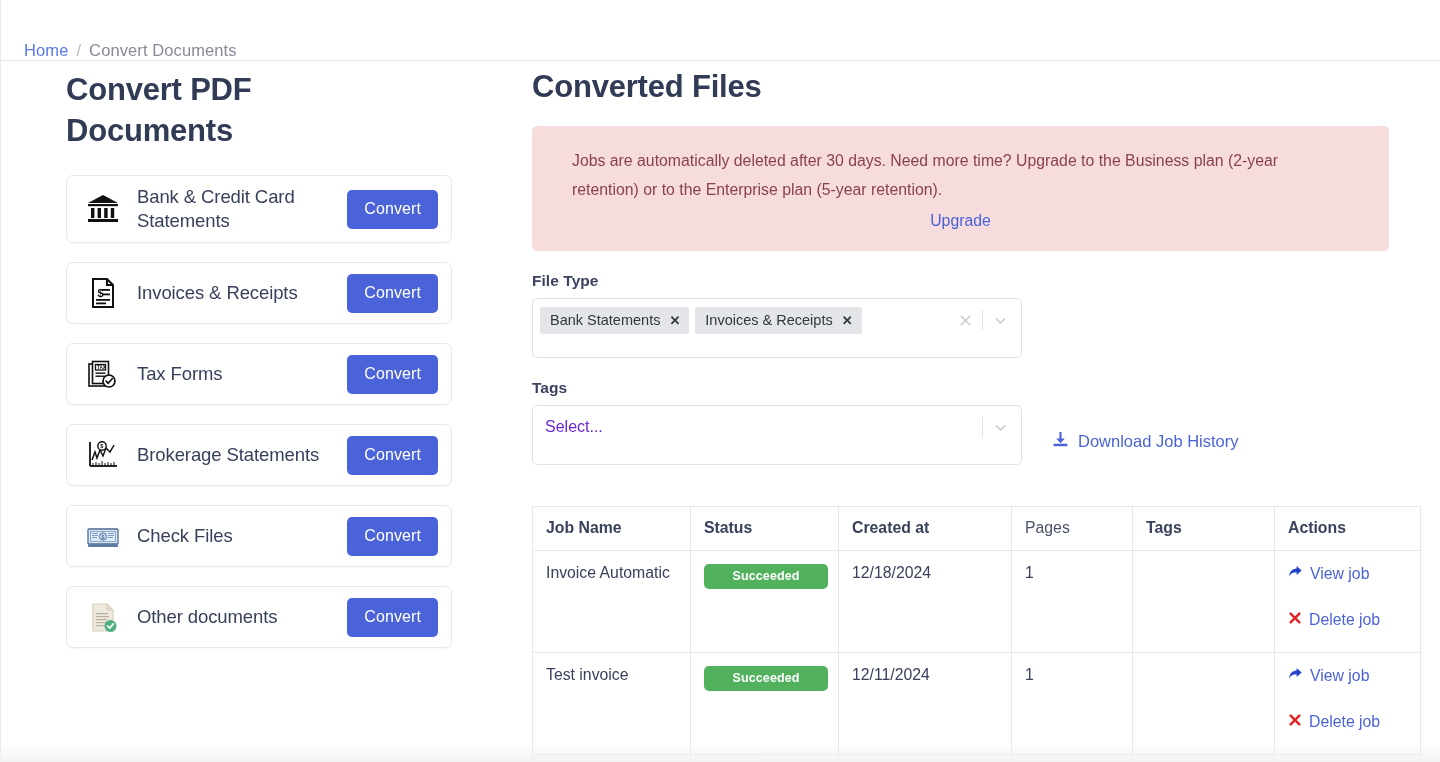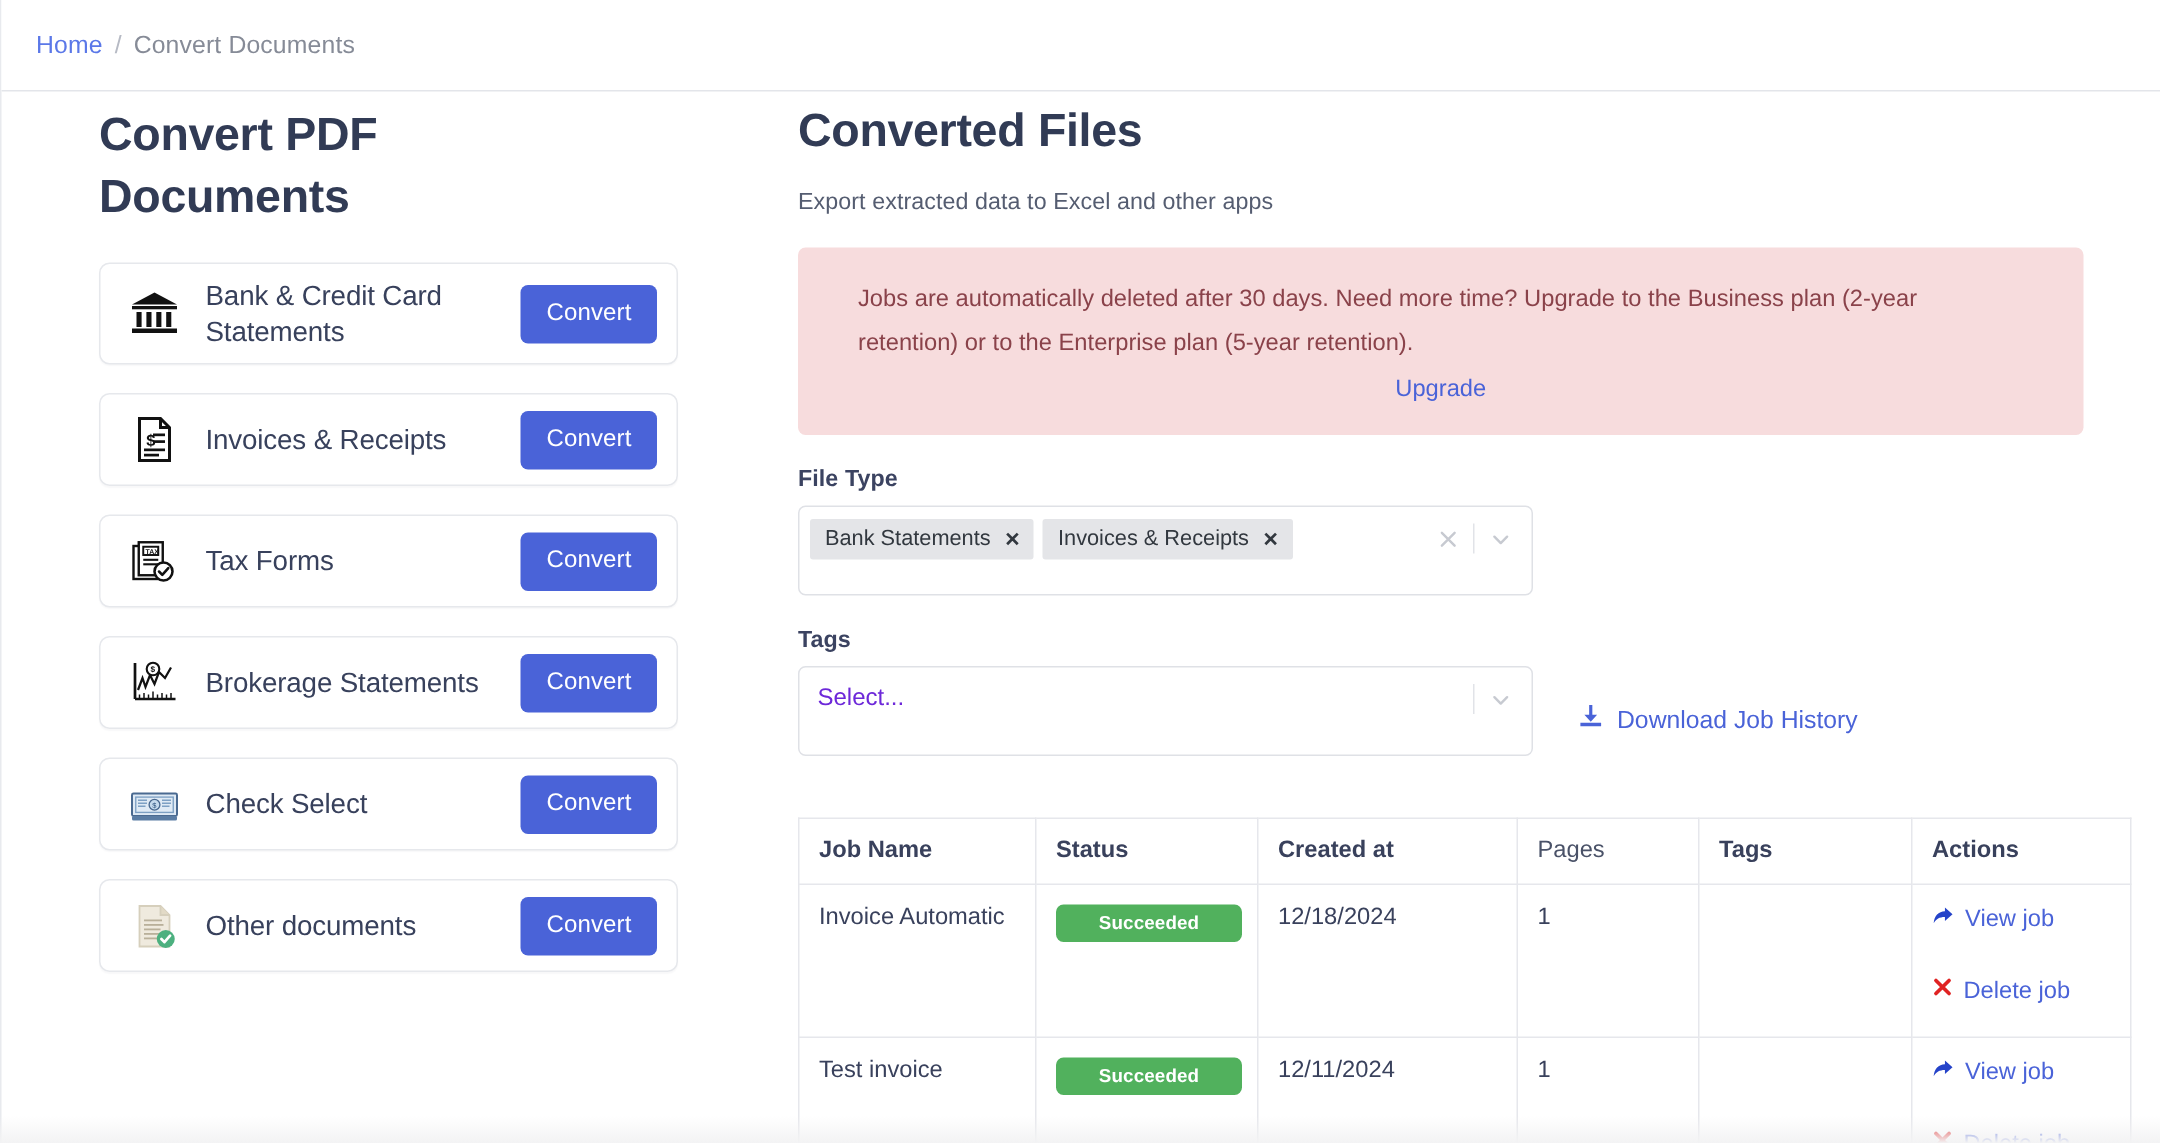--- a/index.html
+++ b/index.html
@@ -36,21 +36,21 @@
 
   
   .breadcrumb-bar {
     position: absolute;
     left: 1px; top: 0;
     width: 1439px;
     height: 61px;
     border-bottom: 1px solid #e3e5ea;
     background: #fff;
     display: flex;
-    align-items: center;
+    align-items: flex-end;
     padding-left: 23px;
   }
   .crumb {
     font-size: 16.5px;
     letter-spacing: .1px;
   }
   .crumb-link {
     color: #5b78e8;
     text-decoration: none;
     cursor: pointer;
@@ -455,21 +455,21 @@
                 <rect x="6" y="14" width="6" height="1"></rect>
                   <rect x="6" y="16" width="6" height="1"></rect>
                 <rect x="6" y="18" width="5" height="1"></rect>
                 <rect x="22" y="14" width="6" height="1"></rect>
                   <rect x="22" y="16" width="6" height="1"></rect>
                 <rect x="22" y="18" width="5" height="1"></rect>
               </g>
               <rect x="2" y="25" width="30" height="3" rx="1" fill="#5b7da4"></rect>
             </svg>
           </span>
-          <span class="doc-label">Check Select</span>
+          <span class="doc-label">Check Files</span>
           <button class="convert-btn">Convert</button>
         </div>
 
         <div class="doc-card">
           <span class="doc-icon">
             <svg width="34" height="34" viewBox="0 0 34 34">
               <path d="M7 4 h14 l6 6 v21 h-20 z" fill="#efeade" stroke="#d6cfbc" stroke-width="1.2"></path>
               <path d="M21 4 v6 h6" fill="#e2dac6" stroke="#d6cfbc" stroke-width="1.2"></path>
               <g fill="#b9b09a">
                 <rect x="10" y="13" width="12" height="1.2"></rect>
@@ -485,21 +485,20 @@
           <span class="doc-label">Other documents</span>
           <button class="convert-btn">Convert</button>
         </div>
 
       </div>
     </div>
 
     <div class="right-col">
 
       <h2 class="section-title">Converted Files</h2>
-      <div class="section-sub">Export extracted data to Excel and other apps</div>
 
       <div class="alert">
         <div class="alert-text">Jobs are automatically deleted after 30 days. Need more time? Upgrade to the Business plan (2-year retention) or to the Enterprise plan (5-year retention).</div>
         <a class="alert-link" href="#">Upgrade</a>
       </div>
 
       <div class="filter-label">File Type</div>
       <div class="select-control">
         <div class="select-values">
           <span class="multi-chip">

